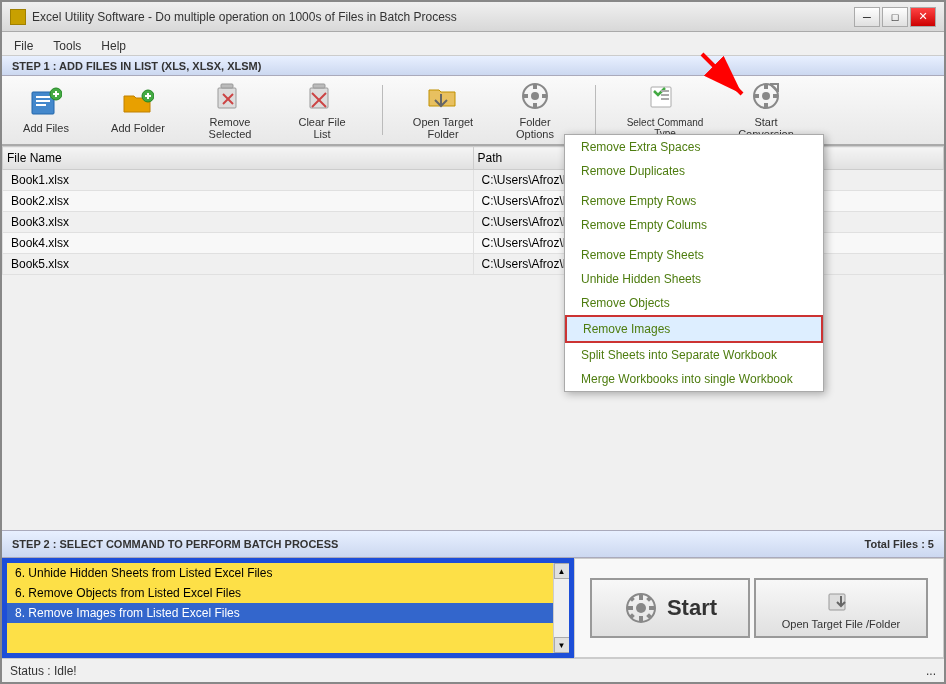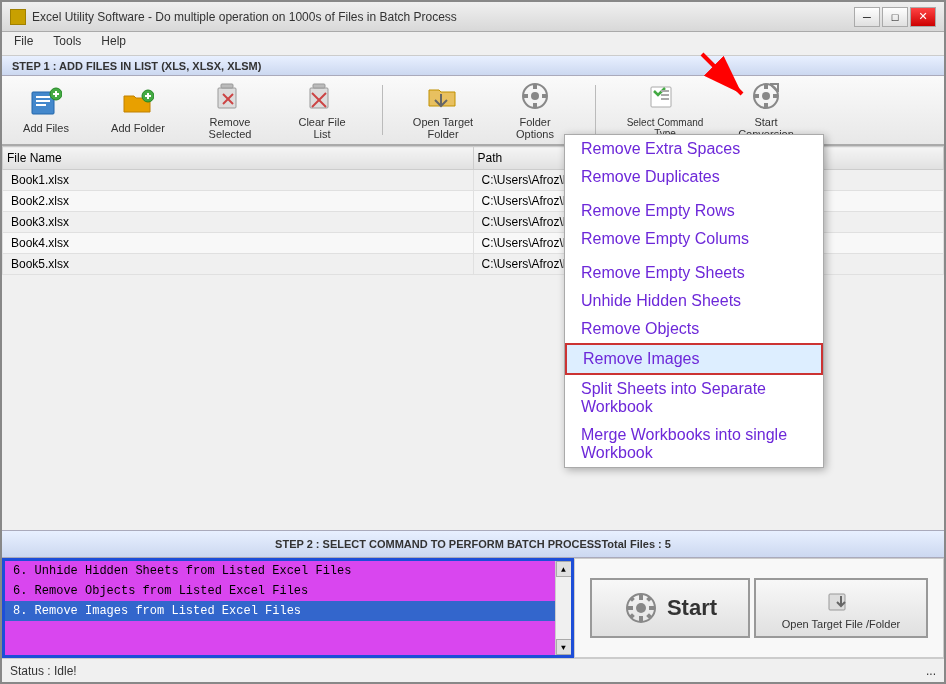--- a/index.html
+++ b/index.html
@@ -55,21 +55,21 @@
     .title-btn.close-btn {
       background: linear-gradient(to bottom, #f44, #c00);
       color: white;
     }
 
     
     .menu-bar {
       background: #f0f0f0;
       height: 24px;
       display: flex;
-      align-items: flex-start;
+      align-items: flex-end;
       padding: 0 8px;
       border-bottom: 1px solid #ccc;
       gap: 12px;
     }
     .menu-item {
       font-size: 12px;
       color: #333;
       cursor: pointer;
       padding: 2px 4px;
     }
@@ -146,21 +146,21 @@
       font-size: 12px;
     }
     .file-table tr:nth-child(even) td { background: #f8f8f8; }
 
     
     .step2-area {
       background: linear-gradient(to bottom, #e8f0ff, #ccd8f0);
       height: 28px;
       display: flex;
       align-items: center;
-      justify-content: center;
+      justify-content: space-between;
       padding: 0 10px;
       border-top: 1px solid #aab;
       border-bottom: 1px solid #aab;
     }
     .step2-label {
       font-size: 11px;
       font-weight: bold;
       color: #333;
     }
     .total-files {
@@ -169,25 +169,24 @@
       color: #333;
     }
 
     
     .bottom-panel {
       display: flex;
       height: 100px;
     }
     .list-panel {
       flex: 1;
-      border: 3px solid #1d4ed8;
-      background: #d946ef;
+      border: 5px solid #1d4ed8;
+      background: #fde047;
       overflow: hidden;
       position: relative;
-      font-family: Liberation Mono, monospace;
     }
     .list-panel-items {
       width: 100%;
       height: 100%;
     }
     .list-item {
       padding: 3px 8px;
       font-size: 12px;
       cursor: pointer;
     }
@@ -274,23 +273,23 @@
       top: 132px;
       left: 562px;
       width: 260px;
       background: white;
       border: 1px solid #aaa;
       box-shadow: 2px 2px 8px rgba(0,0,0,0.3);
       z-index: 100;
     }
     .dropdown-item {
       padding: 5px 16px;
-      font-size: 16px;
-      cursor: pointer;
-      color: #6d28d9;
+      font-size: 12px;
+      cursor: pointer;
+      color: #4d7c0f;
     }
     .dropdown-item.highlighted {
       background: #ddeeff;
       border: 2px solid #cc3333;
     }
     .dropdown-separator {
       height: 6px;
     }
 
     .app-wrapper {

